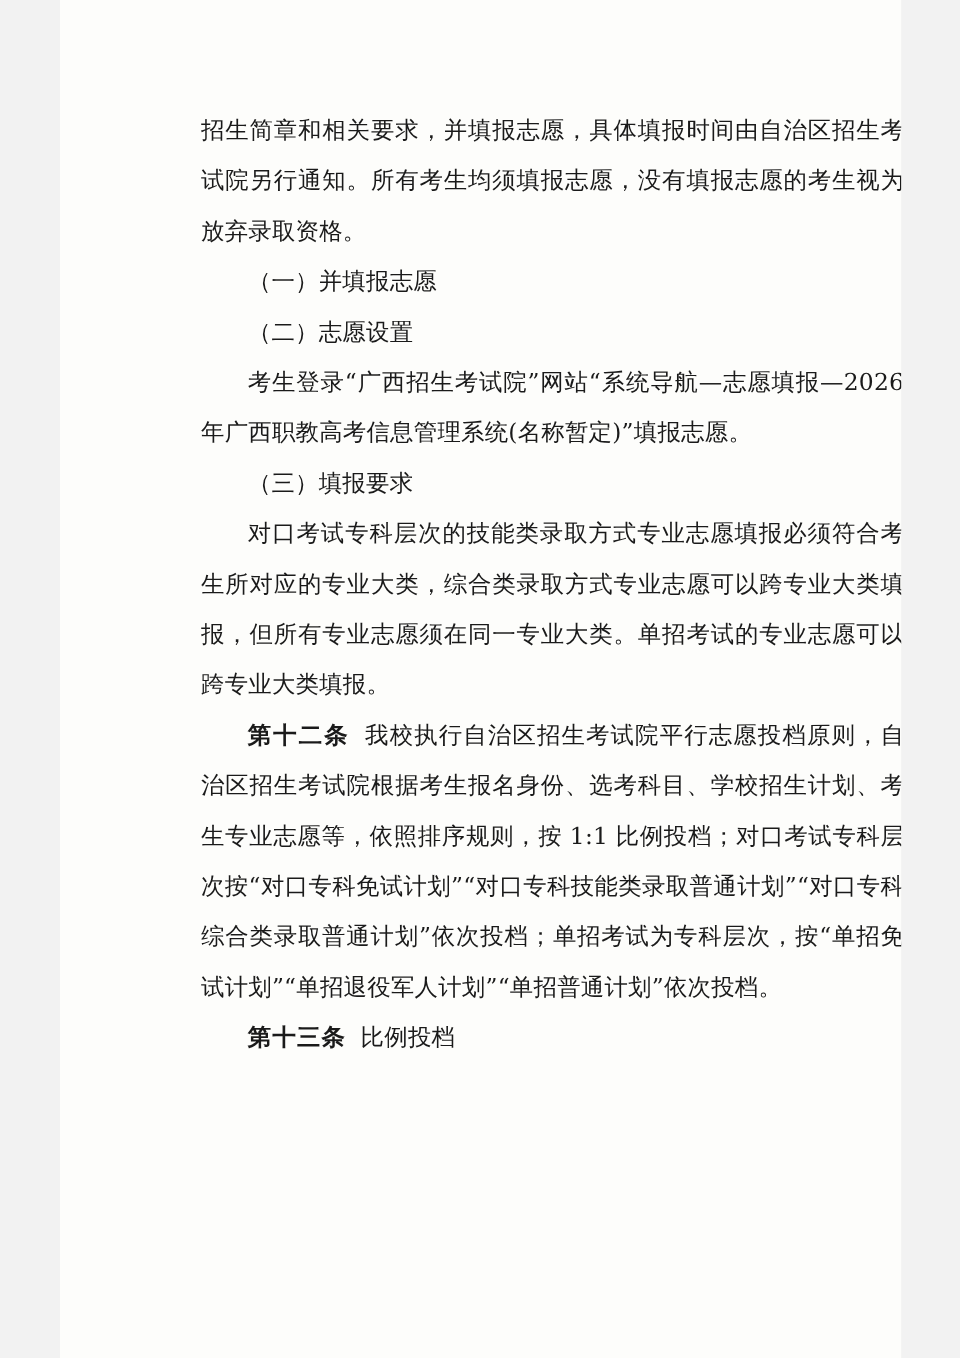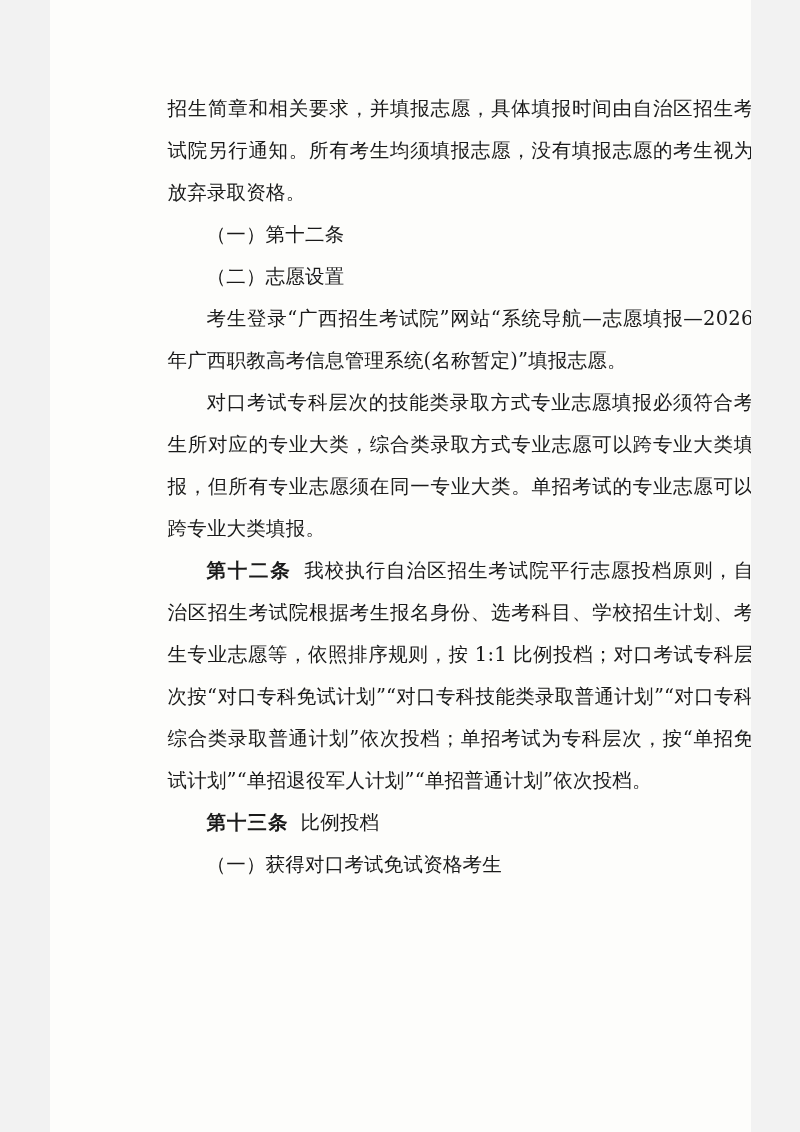--- a/index.html
+++ b/index.html
@@ -52,30 +52,30 @@
   .para.tight { word-spacing: -0.5px; }
 </style>
 </head>
 <body>
 
 <div class="page">
   <div class="page-body">
 
     <p class="para">招生简章和相关要求，并填报志愿，具体填报时间由自治区招生考试院另行通知。所有考生均须填报志愿，没有填报志愿的考生视为放弃录取资格。</p>
 
-    <p class="para indent">（一）第十二条</p>
+    <p class="para indent">（一）并填报志愿</p>
 
 
     <p class="para indent">（二）志愿设置</p>
 
     <p class="para indent">考生登录“广西招生考试院”网站“系统导航—志愿填报—2026 年广西职教高考信息管理系统(名称暂定)”填报志愿。</p>
 
+    <p class="para indent">（三）填报要求</p>
 
     <p class="para indent">对口考试专科层次的技能类录取方式专业志愿填报必须符合考生所对应的专业大类，综合类录取方式专业志愿可以跨专业大类填报，但所有专业志愿须在同一专业大类。单招考试的专业志愿可以跨专业大类填报。</p>
 
     <p class="para indent tight"><span class="lead">第十二条</span><span class="lead-gap"></span><span>我校执行自治区招生考试院平行志愿投档原则，自治区招生考试院根据考生报名身份、选考科目、学校招生计划、考生专业志愿等，依照排序规则，按 1:1 比例投档；对口考试专科层次按“对口专科免试计划”“对口专科技能类录取普通计划”“对口专科综合类录取普通计划”依次投档；单招考试为专科层次，按“单招免试计划”“单招退役军人计划”“单招普通计划”依次投档。</span></p>
 
     <p class="para indent"><span class="lead">第十三条</span><span class="lead-gap"></span><span>比例投档</span></p>
 
-    <p class="para indent">（一）获得对口考试免试资格考生</p>
 
   </div>
 </div>
 
 </body></html>

